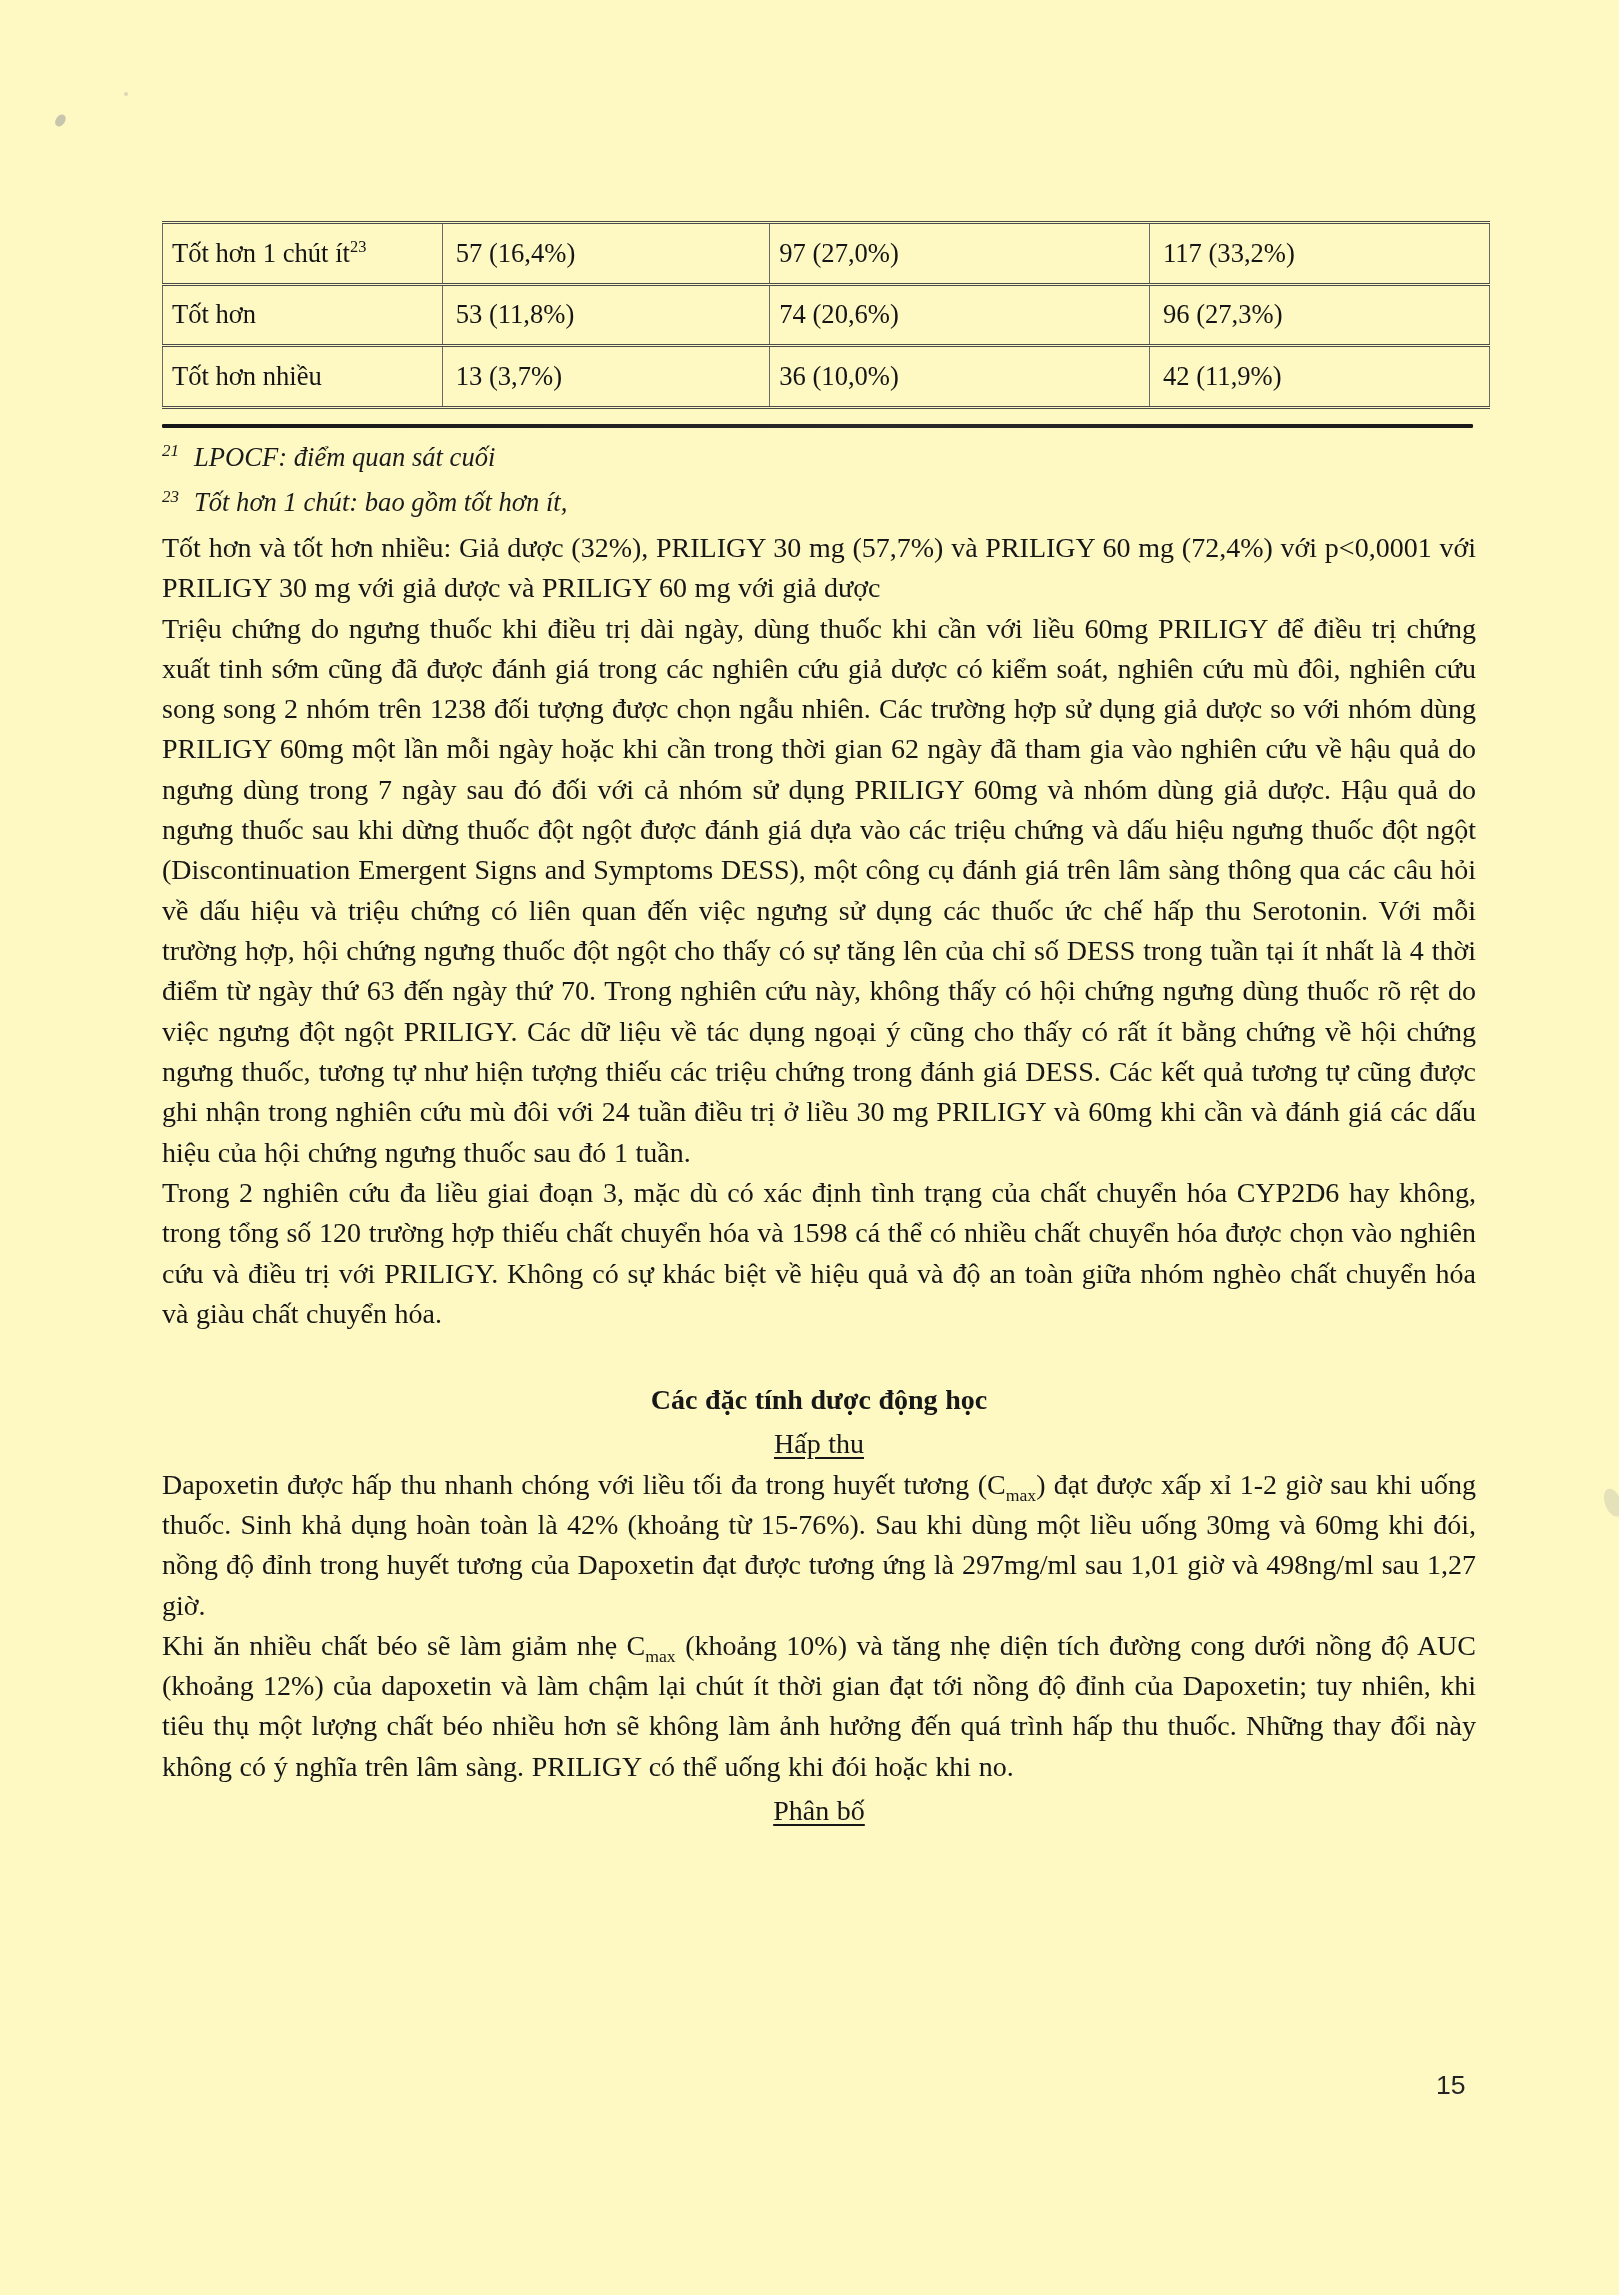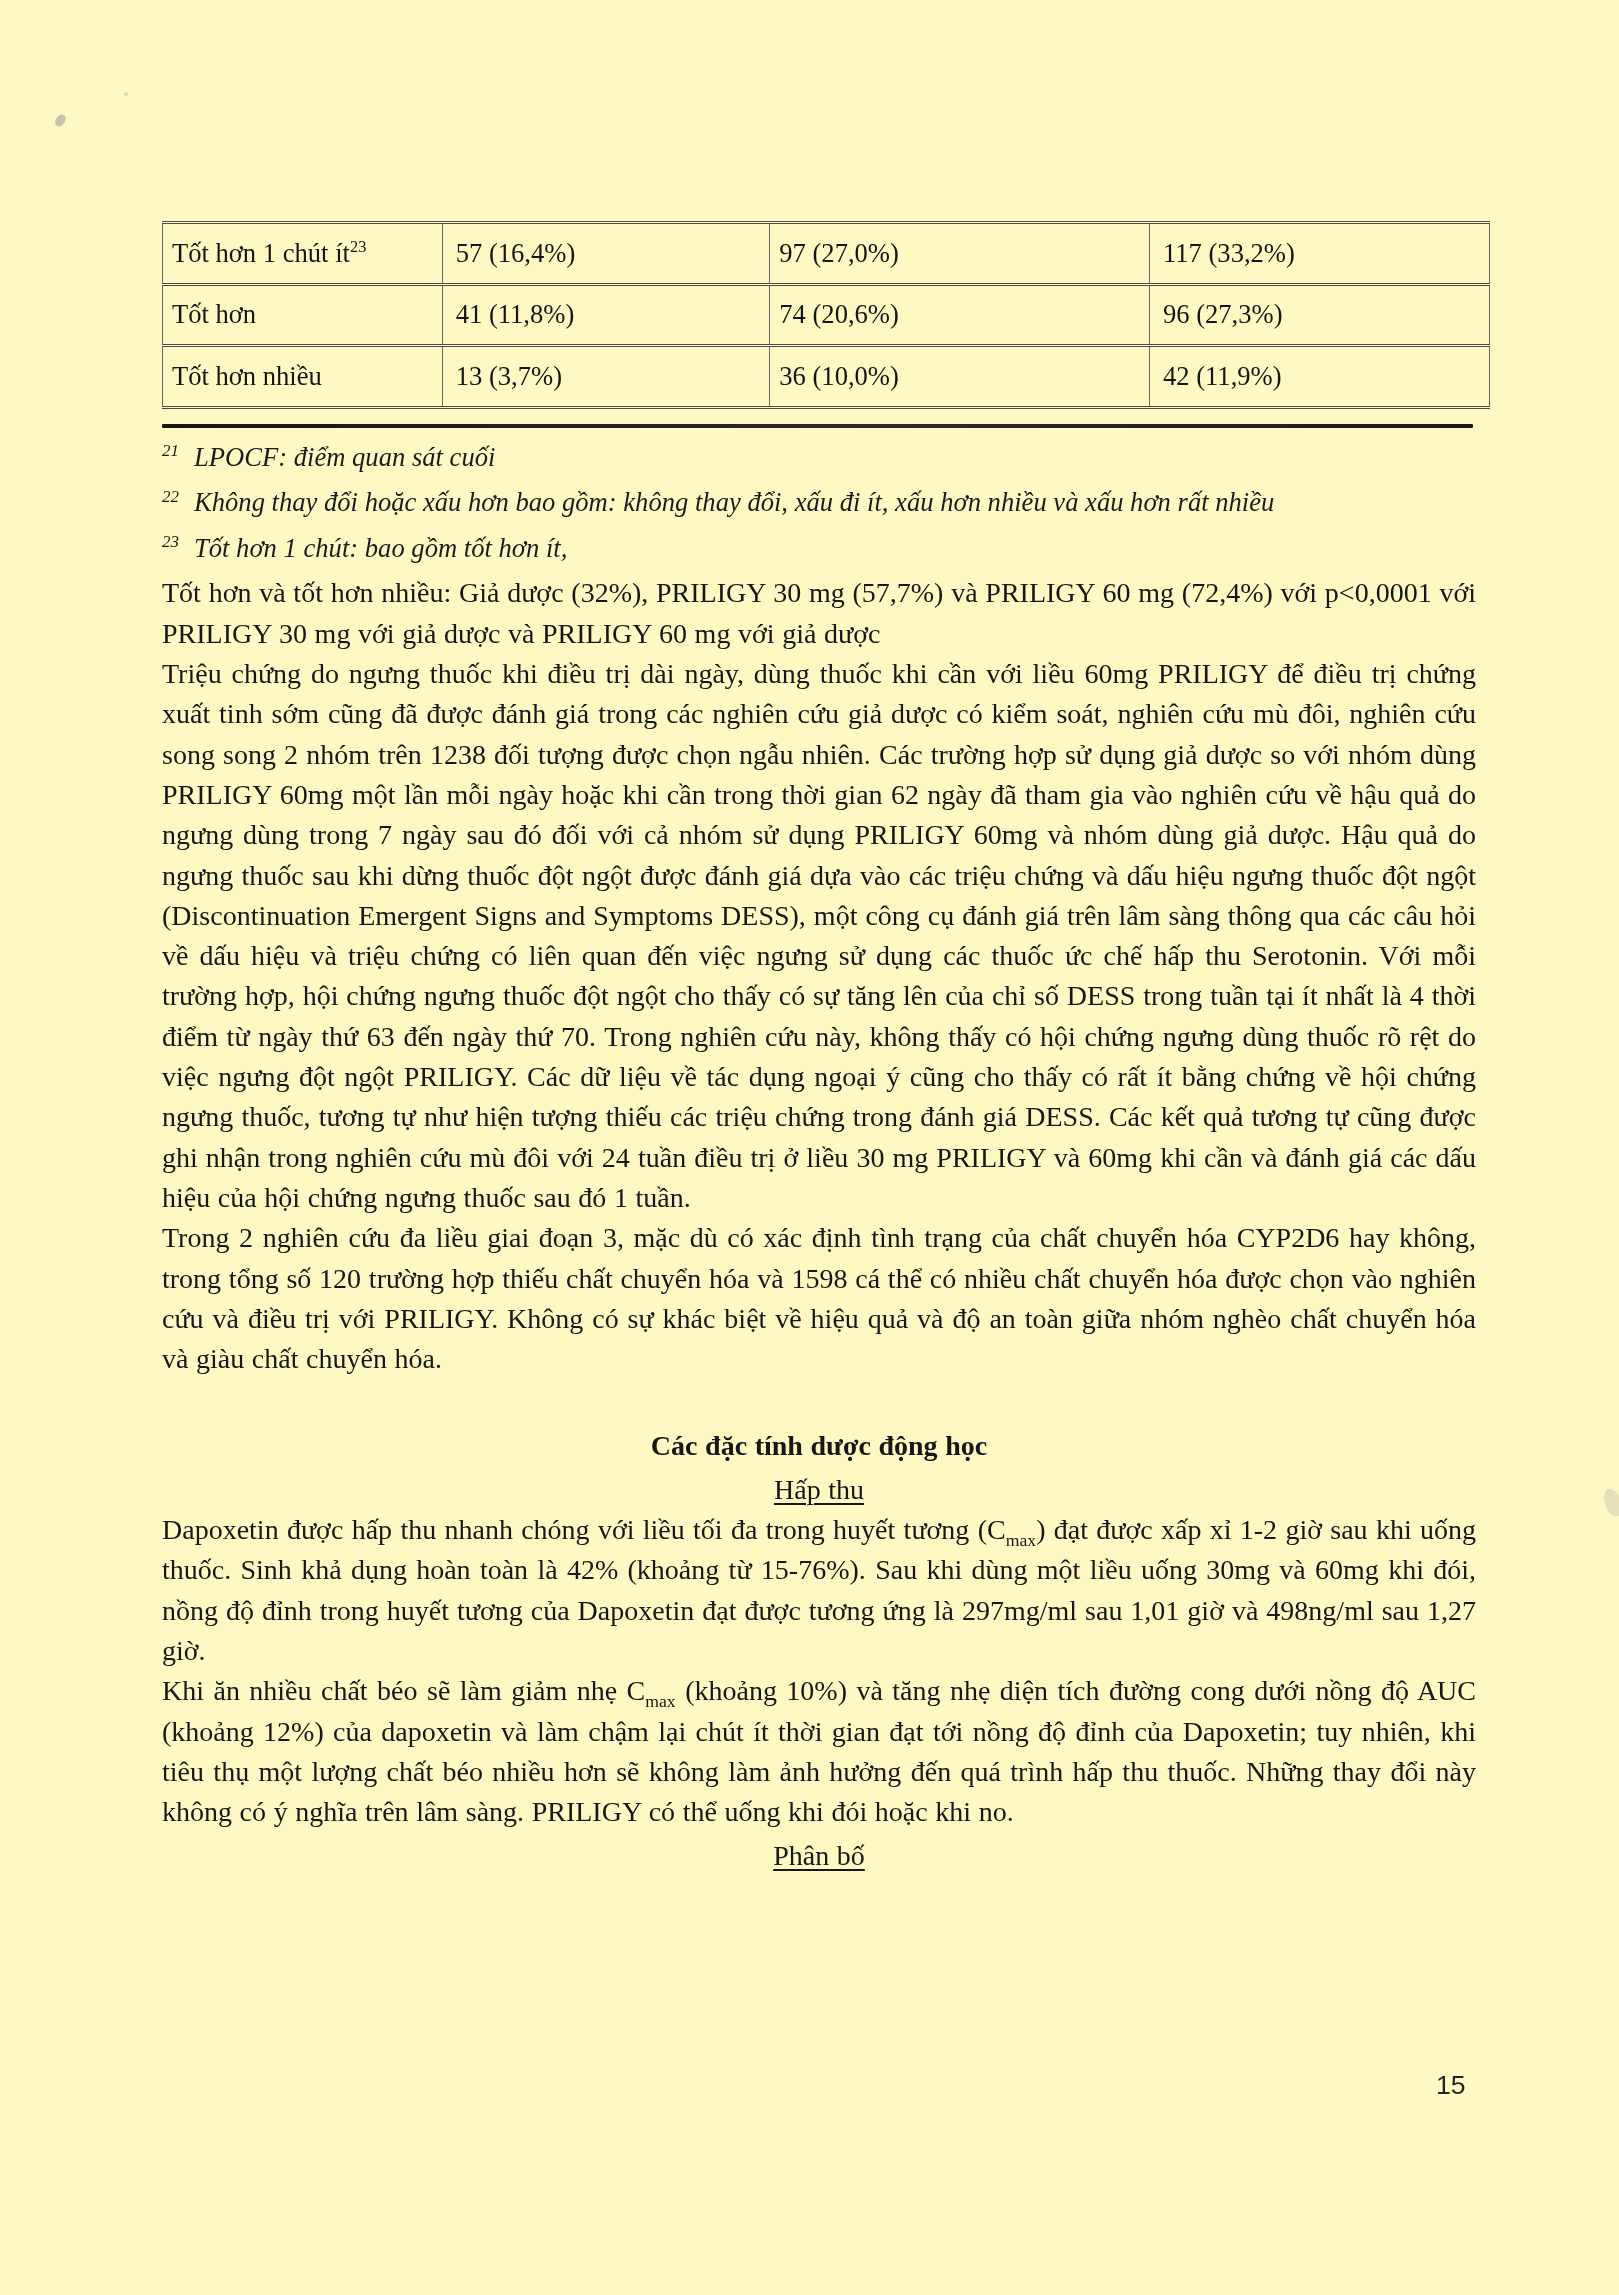--- a/index.html
+++ b/index.html
@@ -115,38 +115,37 @@
     <table class="results">
       <tbody>
         <tr>
           <td class="c0"><span>Tốt hơn 1 chút ít</span><sup class="cell-sup">23</sup></td>
           <td class="c1">57 (16,4%)</td>
           <td class="c2">97 (27,0%)</td>
           <td class="c3">117 (33,2%)</td>
         </tr>
         <tr>
           <td class="c0"><span>Tốt hơn</span></td>
-          <td class="c1">41 (11,8%)</td>
+          <td class="c1">53 (11,8%)</td>
           <td class="c2">74 (20,6%)</td>
           <td class="c3">96 (27,3%)</td>
         </tr>
         <tr>
           <td class="c0"><span>Tốt hơn nhiều</span></td>
           <td class="c1">13 (3,7%)</td>
           <td class="c2">36 (10,0%)</td>
           <td class="c3">42 (11,9%)</td>
         </tr>
       </tbody>
     </table>
 
     <div class="fn-rule"></div>
 
     <div class="footnotes">
       <p><sup>21</sup><span>LPOCF: điểm quan sát cuối</span></p>
-      <p><sup>22</sup><span>Không thay đổi hoặc xấu hơn bao gồm: không thay đổi, xấu đi ít, xấu hơn nhiều và xấu hơn rất nhiều</span></p>
       <p><sup>23</sup><span>Tốt hơn 1 chút: bao gồm tốt hơn ít,</span></p>
     </div>
 
     <div class="bodytext">
       <p>Tốt hơn và tốt hơn nhiều: Giả dược (32%), PRILIGY 30 mg (57,7%) và PRILIGY 60 mg (72,4%) với p&lt;0,0001 với PRILIGY 30 mg với giả dược và PRILIGY 60 mg với giả dược</p>
       <p>Triệu chứng do ngưng thuốc khi điều trị dài ngày, dùng thuốc khi cần với liều 60mg PRILIGY để điều trị chứng xuất tinh sớm cũng đã được đánh giá trong các nghiên cứu giả dược có kiểm soát, nghiên cứu mù đôi, nghiên cứu song song 2 nhóm trên 1238 đối tượng được chọn ngẫu nhiên. Các trường hợp sử dụng giả dược so với nhóm dùng PRILIGY 60mg một lần mỗi ngày hoặc khi cần trong thời gian 62 ngày đã tham gia vào nghiên cứu về hậu quả do ngưng dùng trong 7 ngày sau đó đối với cả nhóm sử dụng PRILIGY 60mg và nhóm dùng giả dược. Hậu quả do ngưng thuốc sau khi dừng thuốc đột ngột được đánh giá dựa vào các triệu chứng và dấu hiệu ngưng thuốc đột ngột (Discontinuation Emergent Signs and Symptoms DESS), một công cụ đánh giá trên lâm sàng thông qua các câu hỏi về dấu hiệu và triệu chứng có liên quan đến việc ngưng sử dụng các thuốc ức chế hấp thu Serotonin. Với mỗi trường hợp, hội chứng ngưng thuốc đột ngột cho thấy có sự tăng lên của chỉ số DESS trong tuần tại ít nhất là 4 thời điểm từ ngày thứ 63 đến ngày thứ 70. Trong nghiên cứu này, không thấy có hội chứng ngưng dùng thuốc rõ rệt do việc ngưng đột ngột PRILIGY. Các dữ liệu về tác dụng ngoại ý cũng cho thấy có rất ít bằng chứng về hội chứng ngưng thuốc, tương tự như hiện tượng thiếu các triệu chứng trong đánh giá DESS. Các kết quả tương tự cũng được ghi nhận trong nghiên cứu mù đôi với 24 tuần điều trị ở liều 30 mg PRILIGY và 60mg khi cần và đánh giá các dấu hiệu của hội chứng ngưng thuốc sau đó 1 tuần.</p>
       <p>Trong 2 nghiên cứu đa liều giai đoạn 3, mặc dù có xác định tình trạng của chất chuyển hóa CYP2D6 hay không, trong tổng số 120 trường hợp thiếu chất chuyển hóa và 1598 cá thể có nhiều chất chuyển hóa được chọn vào nghiên cứu và điều trị với PRILIGY. Không có sự khác biệt về hiệu quả và độ an toàn giữa nhóm nghèo chất chuyển hóa và giàu chất chuyển hóa.</p>
 
       <h3 class="sect">Các đặc tính dược động học</h3>
 

